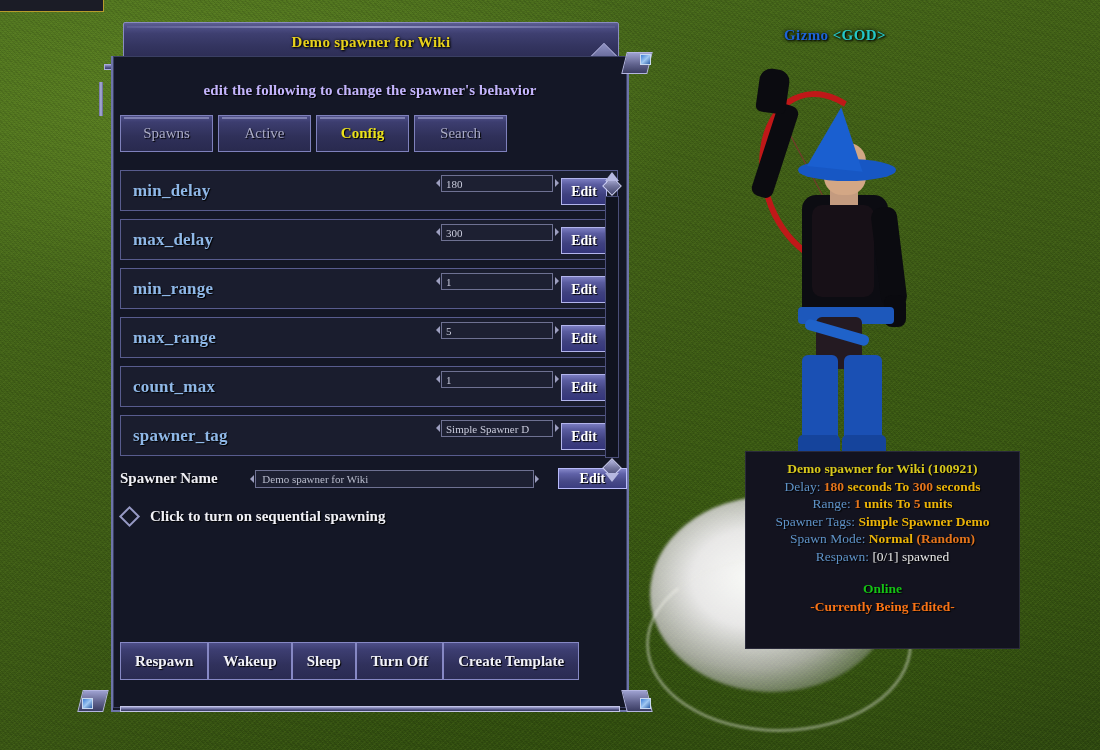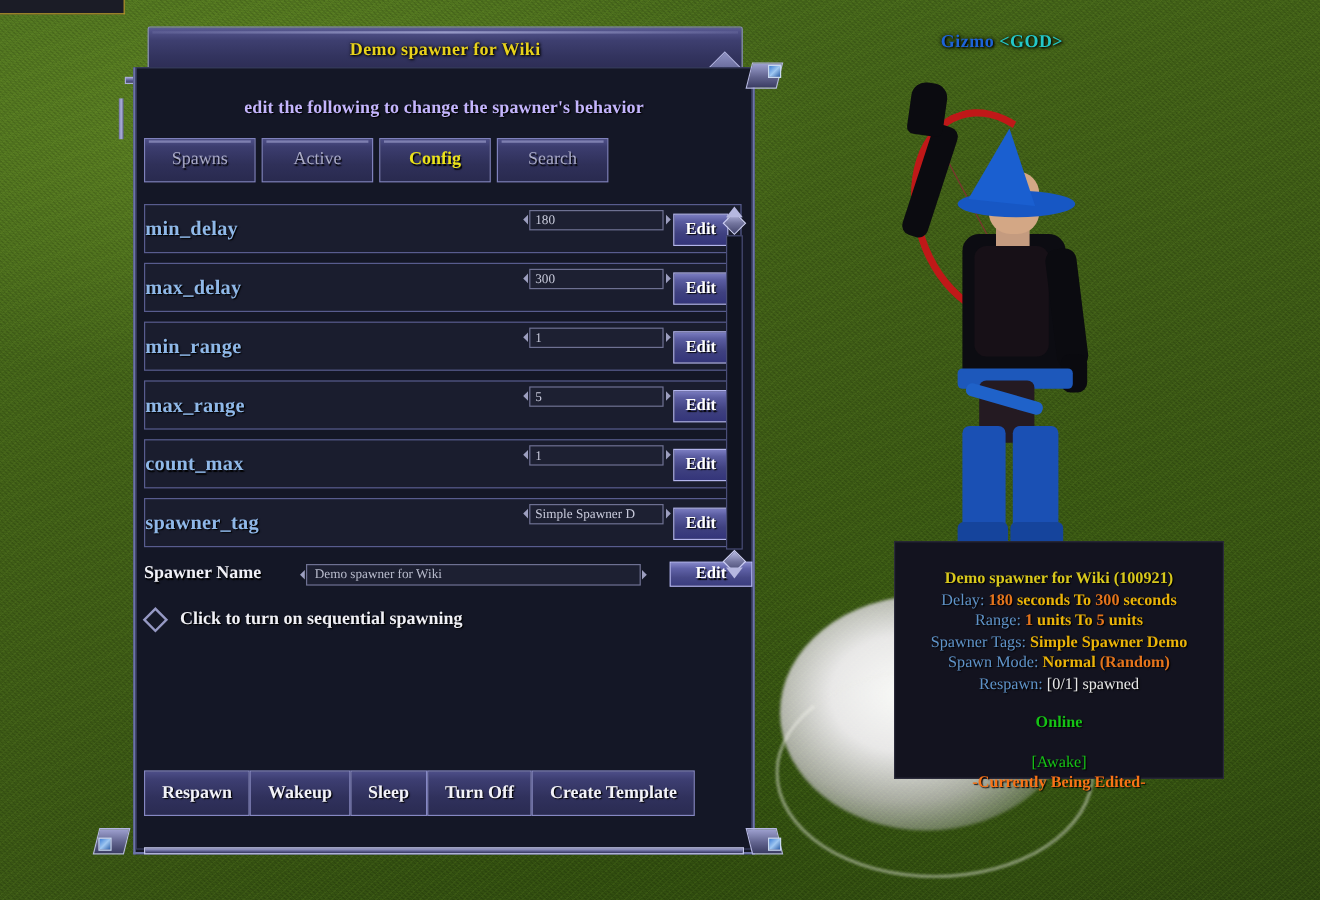--- a/index.html
+++ b/index.html
@@ -194,21 +194,21 @@
   .rows { margin:18px 0 0 7px; width:498px; }
   .prop-row {
     position:relative;
     height:41px; margin-bottom:8px;
     background:#1a1d2e;
     border:1px solid #585c8e;
     display:flex; align-items:center;
   }
   .prop-name {
     color:#8fb8e8; font-size:17px; font-weight:bold;
-    margin-left:0; letter-spacing:.2px;
+    margin-left:12px; letter-spacing:.2px;
     text-shadow:1px 1px 1px #000;
   }
   .prop-field {
     position:absolute; right:64px; top:4px;
     width:112px; height:17px;
     background:#1d2032;
     border:1px solid #6e7192;
     color:#c9cbdc; font-size:11px;
     padding:1px 4px; line-height:14px;
     white-space:nowrap; overflow:hidden;
@@ -318,21 +318,21 @@
     background:linear-gradient(90deg,#6e71a0,#aeb1dc,#5c5f8c);
   }
 
   
   #tooltip {
     position:absolute; left:745px; top:451px;
     width:275px; height:198px;
     background:#13131f;
     border:1px solid #2a2a3a;
     text-align:center;
-    padding-top:21px;
+    padding-top:8px;
     font-size:13.5px;
     line-height:17.5px;
     text-shadow:1px 1px 1px #000;
   }
   .tt-title { color:#d8c81c; font-weight:bold; }
   .tt-lbl   { color:#5f93c8; }
   .tt-val   { color:#eab308; font-weight:bold; }
   .tt-num   { color:#e4741c; font-weight:bold; }
   .tt-status{ color:#e8e8e8; }
   .tt-online{ color:#15c215; font-weight:bold; margin-top:15px; }
@@ -562,15 +562,14 @@
   <div>
     <span class="tt-lbl">Spawn Mode:</span>
     <span class="tt-val">Normal</span>
     <span class="tt-num">(Random)</span>
   </div>
   <div>
     <span class="tt-lbl">Respawn:</span>
     <span class="tt-status">[0/1] spawned</span>
   </div>
   <div class="tt-online">Online</div>
-  <div class="tt-awake">[Awake]</div>
   <div class="tt-edit">-Currently Being Edited-</div>
 </div>
 
 </body></html>

